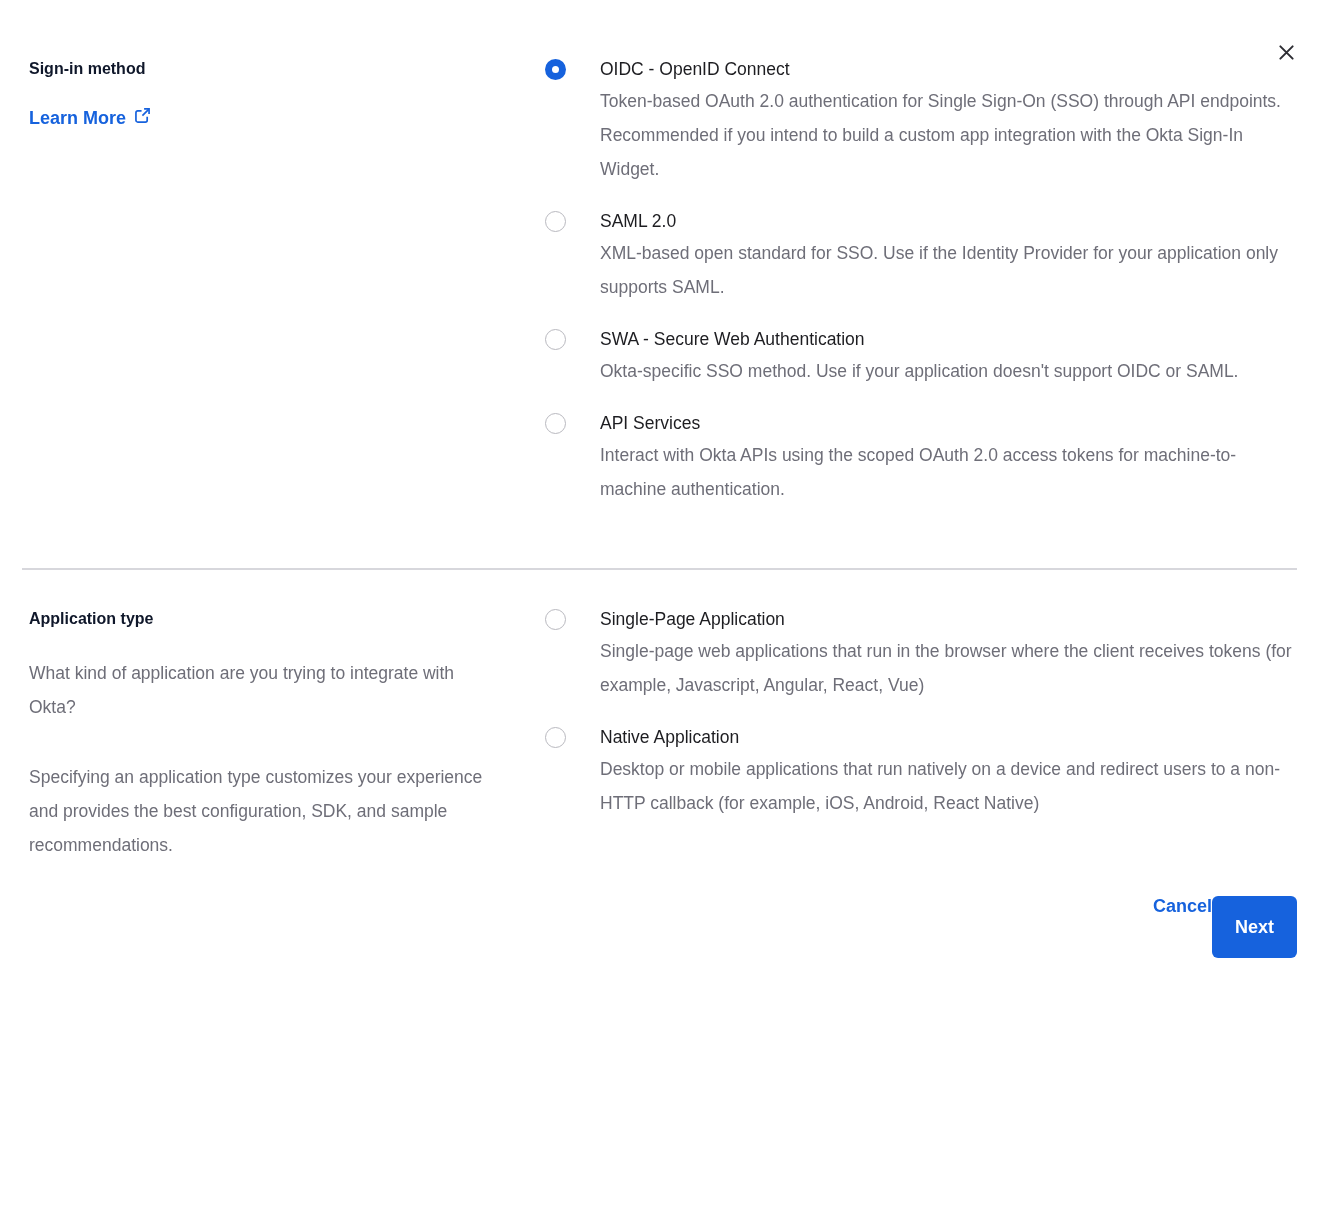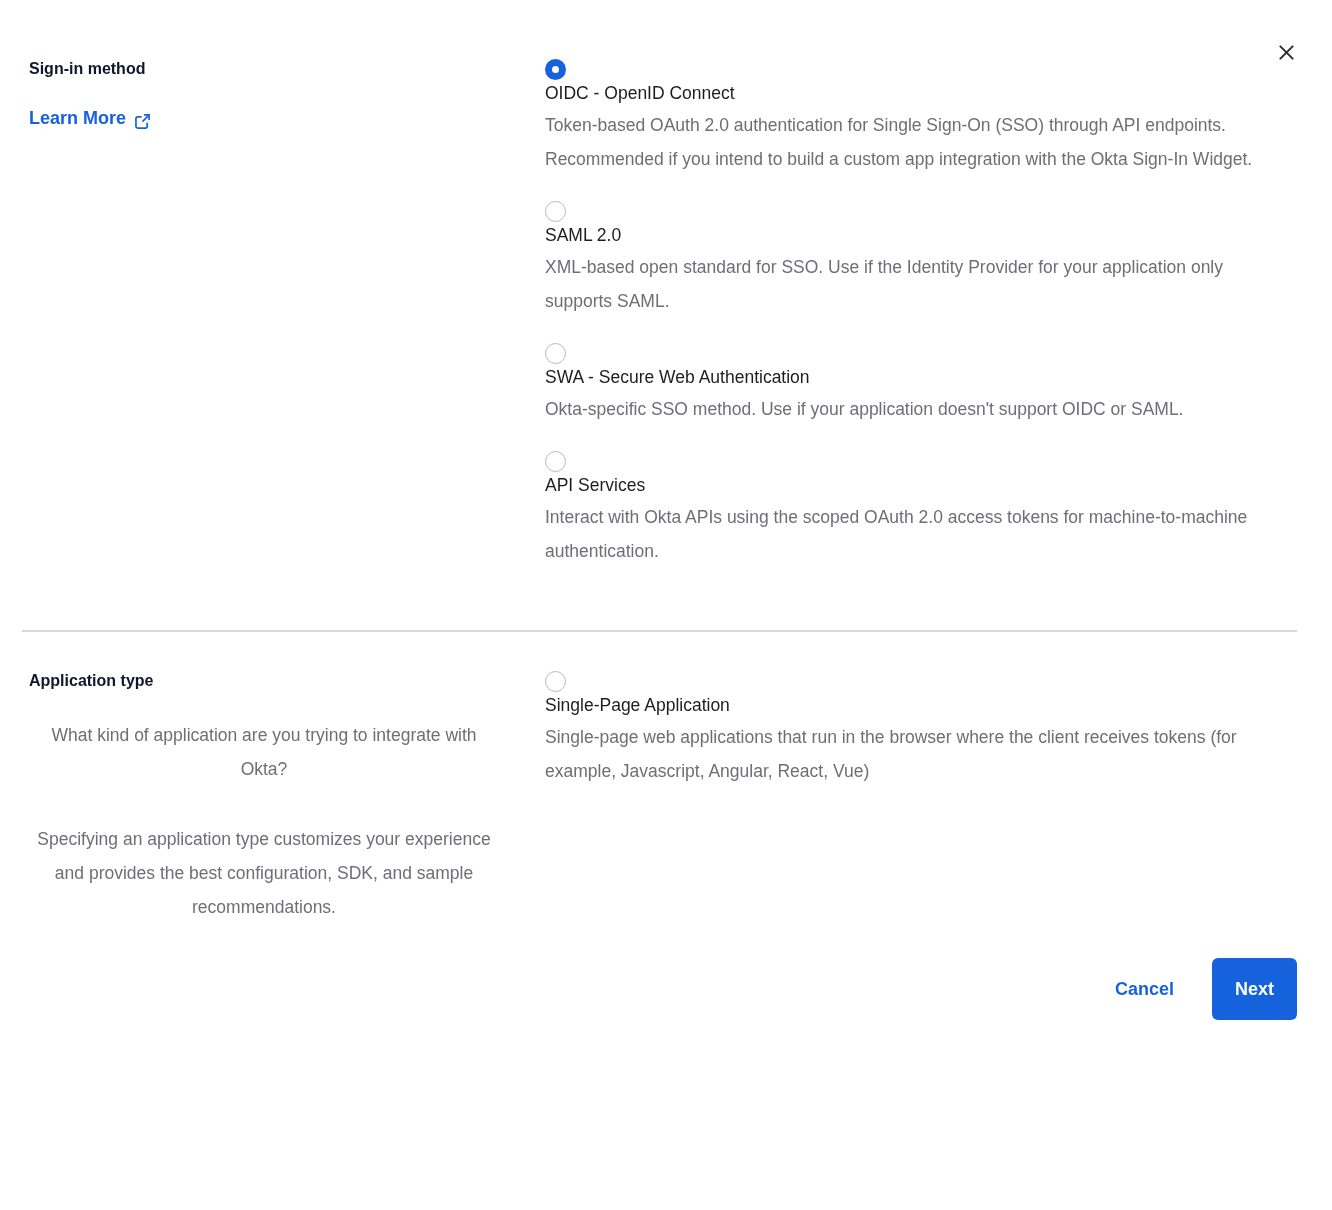--- a/index.html
+++ b/index.html
@@ -26,32 +26,32 @@
     color: #16161d; margin: 0 0 46px 0; line-height: 36px;
   }
 
   .form-row { display: grid; grid-template-columns: 516px 1fr; }
 
   .row-left { padding-right: 46px; }
   .row-label {
     font-size: 16px; font-weight: 700; color: #0f172a; line-height: 22px;
   }
   .learn-more {
-    display: inline-flex; align-items: flex-end; gap: 9px;
+    display: inline-flex; align-items: flex-start; gap: 9px;
     margin-top: 28px; text-decoration: none;
     color: #1662dd; font-size: 18px; font-weight: 700;
     cursor: pointer;
   }
   .row-help {
     font-size: 17.5px; color: #6e6e78; line-height: 34px;
-    margin: 26px 0 0 0; max-width: 478px; text-align: center;
+    margin: 26px 0 0 0; max-width: 478px;
   }
   .row-help + .row-help { margin-top: 36px; }
 
-  .option { display: flex; gap: 2px; margin-bottom: 24px; flex-direction: column; }
+  .option { display: flex; gap: 34px; margin-bottom: 24px; }
   .radio {
     width: 21px; height: 21px; border-radius: 50%;
     flex: none; margin-top: 1px; position: relative; cursor: pointer;
   }
   .radio.unselected { border: 1.5px solid #b9b9bf; background: #fff; }
   .radio.selected { background: #1662dd; }
   .radio.selected::after {
     content: ""; position: absolute; top: 7px; left: 7px;
     width: 7px; height: 7px; border-radius: 50%; background: #fff;
   }
@@ -63,22 +63,22 @@
     font-size: 17.5px; color: #6e6e78; line-height: 34px;
     margin-top: 4px; max-width: 714px;
   }
 
   hr.section-divider {
     border: none; border-top: 2px solid #d7d7dc;
     margin: 38px 0 38px -7px;
   }
 
   .footer {
-    display: flex; justify-content: flex-end; align-items: center;
-    gap: 38px; margin-top: 34px;
+    display: flex; justify-content: flex-end; 
+    margin-top: 34px;
   }
   .cancel-link {
     color: #1662dd; font-size: 18px; font-weight: 700;
     text-decoration: none; cursor: pointer;
   }
   .next-btn {
     background: #1662dd; color: #ffffff;
     font-family: "Liberation Sans", sans-serif;
     font-size: 18px; font-weight: 700; line-height: 22px;
     border: none; border-radius: 6px; padding: 20px 23px; cursor: pointer;
@@ -153,20 +153,27 @@
       <p class="row-help">Specifying an application type customizes your experience and provides the best configuration, SDK, and sample recommendations.</p>
     </div>
     <div class="row-right">
       <div class="option">
         <span class="radio unselected" role="radio" aria-checked="false"></span>
         <div>
           <div class="option-label">Single-Page Application</div>
           <div class="option-desc">Single-page web applications that run in the browser where the client receives tokens (for example, Javascript, Angular, React, Vue)</div>
         </div>
       </div>
+      <div class="option">
+        <span class="radio unselected" role="radio" aria-checked="false"></span>
+        <div>
+          <div class="option-label">Native Application</div>
+          <div class="option-desc">Desktop or mobile applications that run natively on a device and redirect users to a non-HTTP callback (for example, iOS, Android, React Native)</div>
+        </div>
+      </div>
     </div>
   </div>
 
   <div class="footer">
     <a class="cancel-link">Cancel</a>
     <button class="next-btn">Next</button>
   </div>
 
 </div>
 

